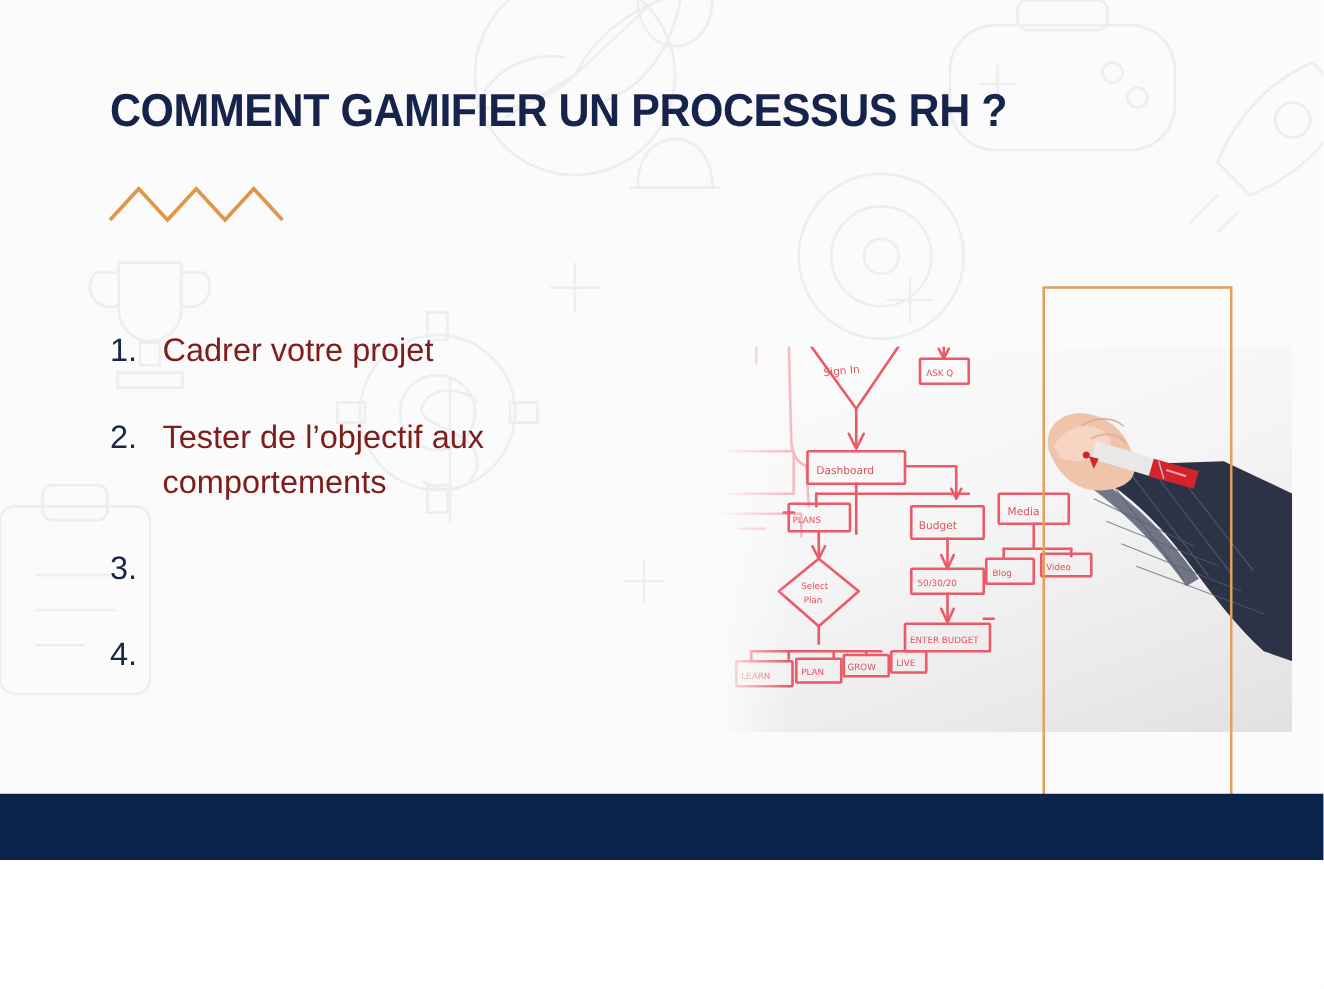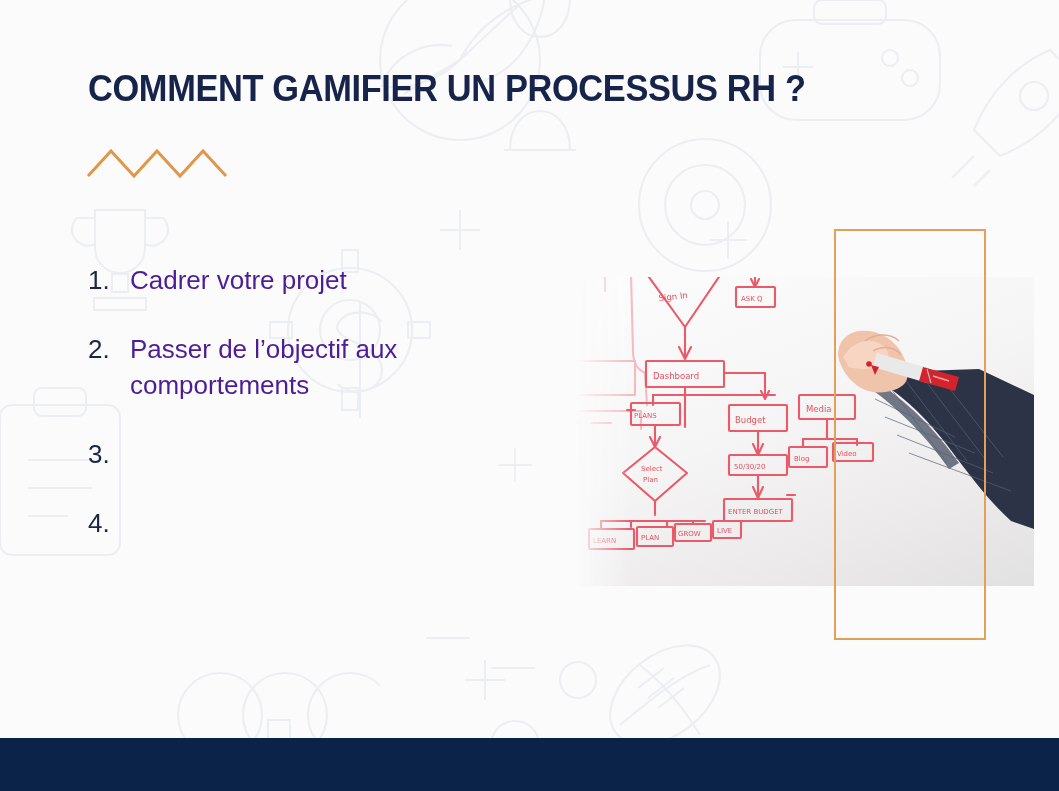--- a/index.html
+++ b/index.html
@@ -6,21 +6,21 @@
     margin: 0;
     padding: 0;
     background: #ffffff;
   }
   body {
     font-family: "Liberation Sans", sans-serif;
   }
   .slide {
     position: relative;
     width: 1059px;
-    height: 791px;
+    height: 688px;
     background: #fbfbfc;
     overflow: hidden;
   }
 
   
   .watermark-layer {
     position: absolute;
     inset: 0;
     pointer-events: none;
     z-index: 0;
@@ -74,21 +74,21 @@
   .agenda-num {
     flex: 0 0 42px;
     font-size: 26px;
     line-height: 36px;
     color: #1a2744;
     font-weight: 400;
   }
   .agenda-text {
     font-size: 26px;
     line-height: 36px;
-    color: #4c1d95;
+    color: #7f1d1d;
     font-weight: 400;
     max-width: 330px;
   }
 
   
   .photo-wrap {
     position: absolute;
     left: 575px;
     top: 277px;
     width: 459px;
@@ -239,21 +239,21 @@
     <path d="M2 31 L25 6 L48 31 L71 6 L94 31 L117 6 L140 31" fill="none" stroke="#e0974a" stroke-width="3" stroke-linejoin="miter" stroke-linecap="butt"></path>
   </svg>
 
   <ol class="agenda" style="list-style:none;margin:0;padding:0;">
     <li class="agenda-item">
       <span class="agenda-num">1.</span>
       <span class="agenda-text">Cadrer votre projet</span>
     </li>
     <li class="agenda-item">
       <span class="agenda-num">2.</span>
-      <span class="agenda-text">Passer de l’objectif aux comportements</span>
+      <span class="agenda-text">Tester de l’objectif aux comportements</span>
     </li>
     <li class="agenda-item">
       <span class="agenda-num">3.</span>
     </li>
     <li class="agenda-item">
       <span class="agenda-num">4.</span>
     </li>
   </ol>
 
   <div class="photo-wrap">

